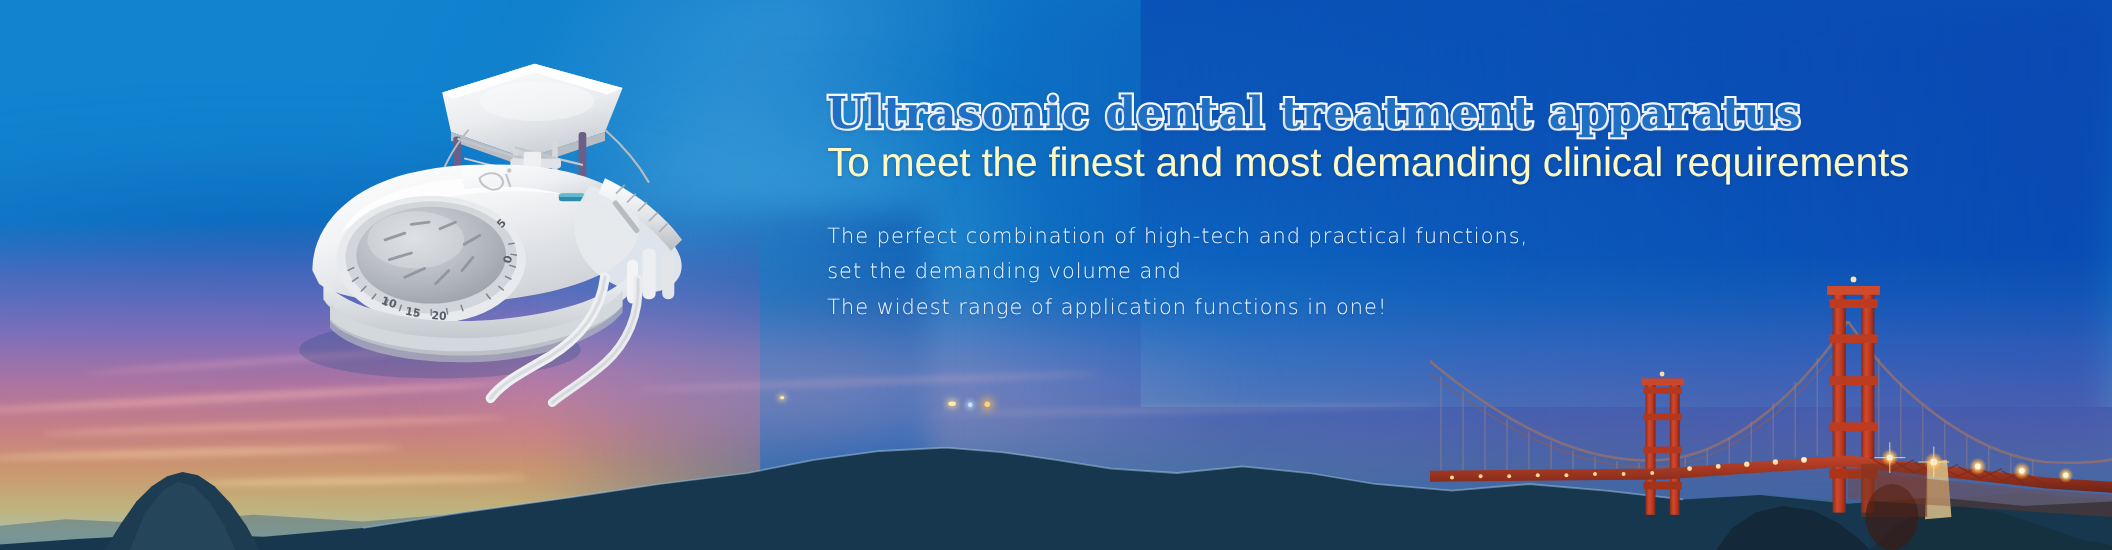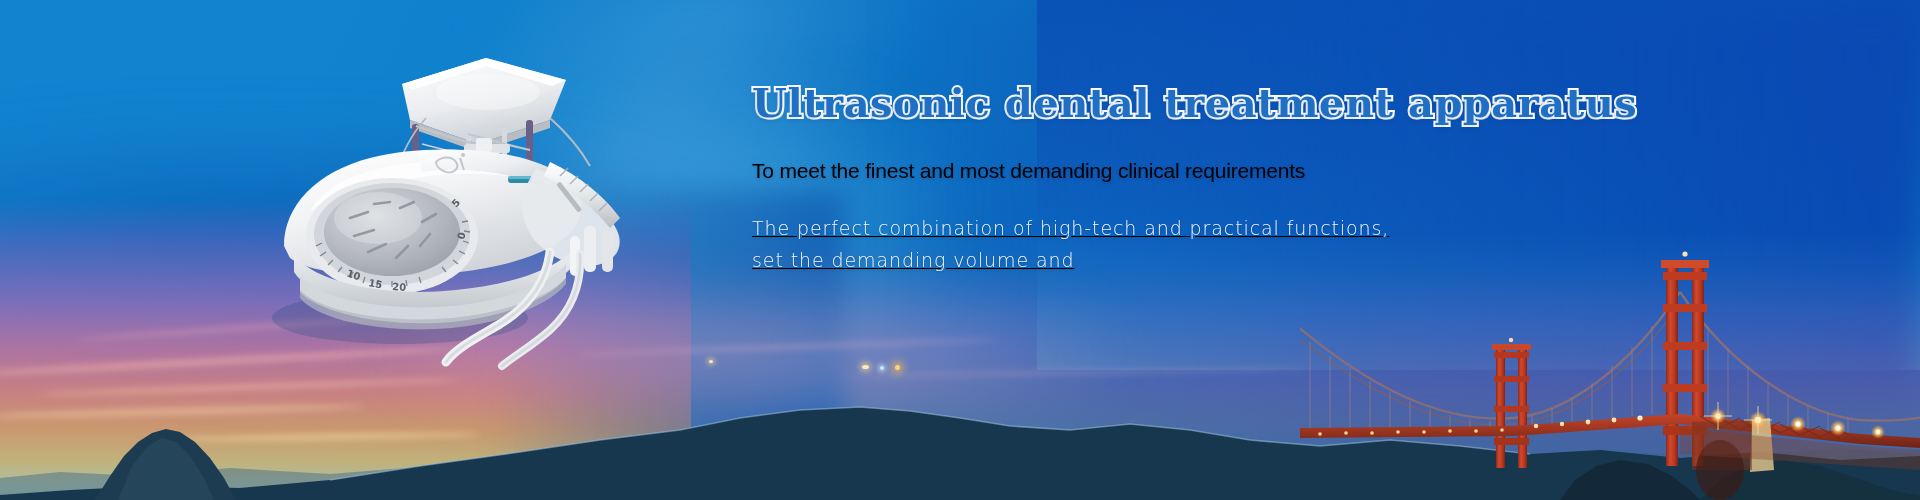--- a/index.html
+++ b/index.html
@@ -132,33 +132,32 @@
     white-space:nowrap;
     -webkit-text-stroke:4px #ffffff;
     paint-order:stroke fill;
     text-shadow:
        0 0 1px #ffffff,
        2px 2px 0 rgba(255,255,255,.55),
        0 2px 5px rgba(10,50,110,.35);
     text-align: right;
   }
   .subhead{
-    margin:34px 0 0 0;
+    margin:2px 0 0 0;
     font-family:"Liberation Sans",sans-serif;
     font-weight:400;
-    font-size:21px;
+    font-size:37px;
     line-height:1.2;
-    color:#000000;
+    color:#fef9c3;
     white-space:nowrap;
     letter-spacing:-.2px;
     text-shadow:0 1px 3px rgba(8,45,100,.30);
   }
   .body-copy{
     margin:28px 0 0 0;
-    text-decoration:underline;
   }
   .body-line{
     margin:0;
     font-family:"DejaVu Sans",sans-serif;
     font-weight:300;
     font-size:19px;
     line-height:32px;
     letter-spacing:.9px;
     color:#f2f7fc;
     white-space:nowrap;
@@ -524,17 +523,18 @@
 
   <div class="copy">
 
     <h1 class="headline">Ultrasonic dental treatment apparatus</h1>
 
     <p class="subhead">To meet the finest and most demanding clinical requirements</p>
 
     <div class="body-copy">
       <p class="body-line">The perfect combination of high-tech and practical functions,</p>
       <p class="body-line">set the demanding volume and</p>
+      <p class="body-line">The widest range of application functions in one!</p>
     </div>
 
   </div>
 
 </div>
 
 </body></html>

